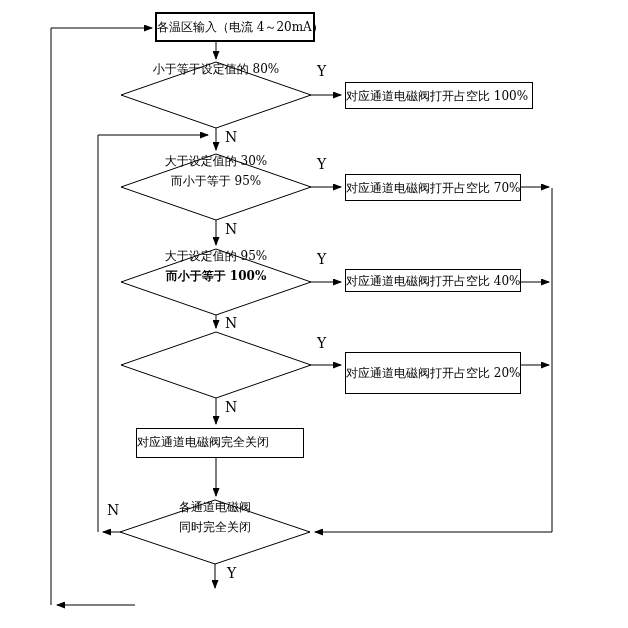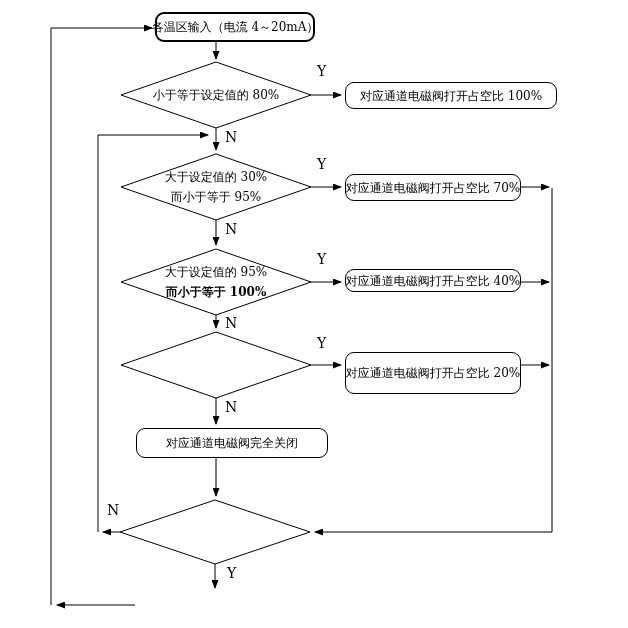--- a/index.html
+++ b/index.html
@@ -3,24 +3,23 @@
 <meta charset="utf-8">
 <style>
   html,body{margin:0;padding:0;background:#ffffff;}
   .canvas{
     position:relative;width:628px;height:628px;background:#ffffff;
     font-family:"DejaVu Serif","Liberation Serif",serif;color:#000;
     overflow:hidden;
   }
   .canvas svg{position:absolute;left:0;top:0;}
   .node{
-    position:absolute;display:flex;align-items:center;justify-content:center;
+    position:absolute;display:flex;align-items:center;
     font-size:12px;line-height:14px;white-space:nowrap;text-align:center;
     box-sizing:border-box;
-    border-radius:9px;
   }
   .rect{border:1px solid #000;background:#fff;}
   .rect.bold{border-width:2px;}
   .diamond-text{flex-direction:column;background:transparent;}
   .diamond-text span{display:block;}
   .yn{
     position:absolute;font-size:14px;line-height:14px;
     font-family:"DejaVu Serif","Liberation Serif",serif;
   }
 </style>
@@ -87,35 +86,39 @@
     <span>小于等于设定值的 80%</span>
   </div>
   <div class="node diamond-text" style="left:121px;top:154px;width:190px;height:66px;">
     <span>大于设定值的 30%</span>
     <span style="margin-top:6px;">而小于等于 95%</span>
   </div>
   <div class="node diamond-text" style="left:121px;top:249px;width:190px;height:66px;">
     <span>大于设定值的 95%</span>
     <span style="margin-top:6px;font-weight:bold;">而小于等于 100%</span>
   </div>
+  <div class="node diamond-text" style="left:120px;top:500px;width:190px;height:64px;">
+    <span>各通道电磁阀</span>
+    <span style="margin-top:6px;">同时完全关闭</span>
+  </div>
 
-  <div class="node rect" style="left:345px;top:82px;width:212px;height:27px;">
+  <div class="node rect" style="left:345px;top:82px;width:188px;height:27px;">
     <span>对应通道电磁阀打开占空比 100%</span>
   </div>
   <div class="node rect" style="left:345px;top:174px;width:176px;height:27px;">
     <span>对应通道电磁阀打开占空比 70%</span>
   </div>
   <div class="node rect" style="left:345px;top:269px;width:176px;height:23px;">
     <span>对应通道电磁阀打开占空比 40%</span>
   </div>
   <div class="node rect" style="left:345px;top:352px;width:176px;height:42px;">
     <span>对应通道电磁阀打开占空比 20%</span>
   </div>
 
-  <div class="node rect" style="left:136px;top:428px;width:192px;height:30px;">
+  <div class="node rect" style="left:136px;top:428px;width:168px;height:30px;font-family:Liberation Mono, monospace;">
     <span>对应通道电磁阀完全关闭</span>
   </div>
 
 
   <span class="yn" style="left:317px;top:64px;">Y</span>
   <span class="yn" style="left:225px;top:130px;">N</span>
 
   <span class="yn" style="left:317px;top:157px;">Y</span>
   <span class="yn" style="left:225px;top:222px;">N</span>
 

